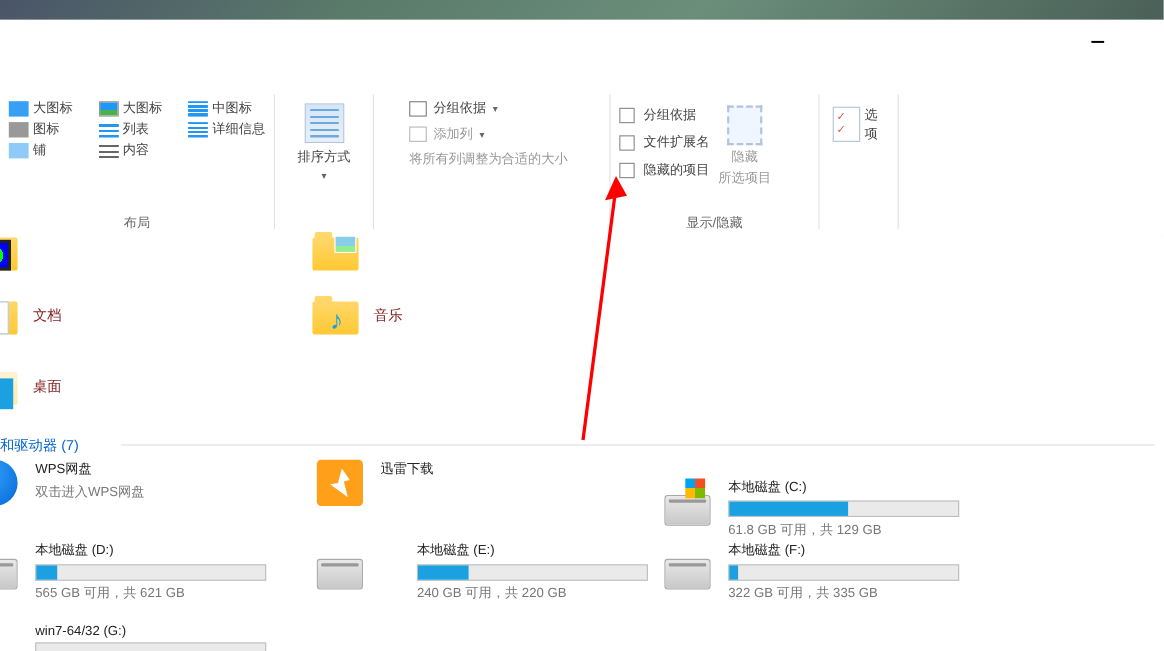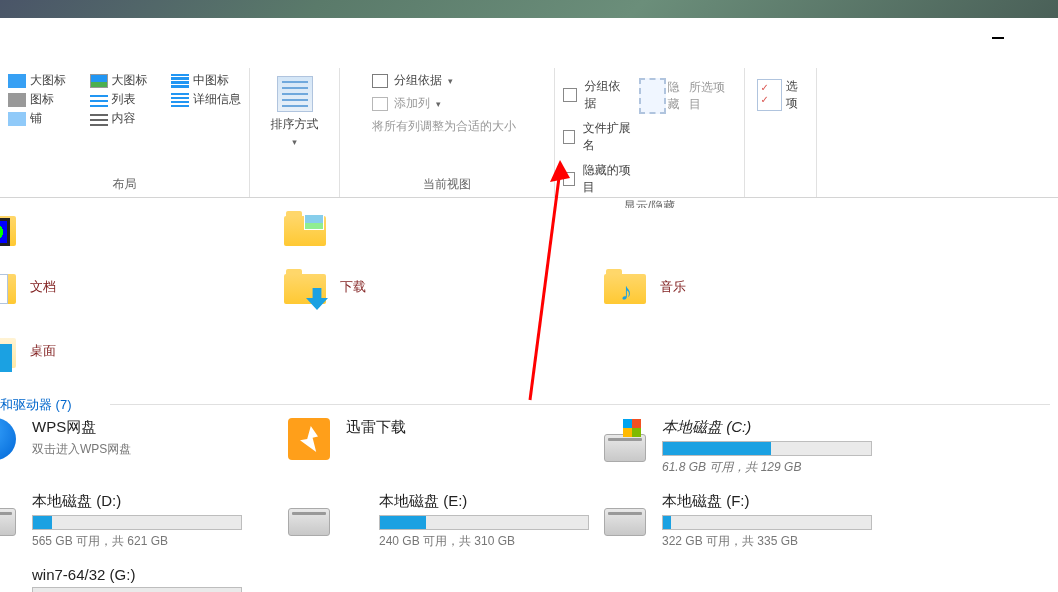--- a/index.html
+++ b/index.html
@@ -4,21 +4,21 @@
 <style>
 * { margin: 0; padding: 0; box-sizing: border-box; font-family: "Microsoft YaHei", "Segoe UI", sans-serif; }
 body { background: #fff; width: 1058px; height: 592px; overflow: hidden; position: relative; font-size: 13px; }
 
 
 .titlebar-edge { position: absolute; top: 0; left: 0; right: 0; height: 18px; background: linear-gradient(135deg, #4a5568 0%, #5a7a6a 30%, #6b8e7a 60%, #4a6058 100%); }
 .titlebar { position: absolute; top: 18px; left: 0; right: 0; height: 60px; background: #fff; }
 .min-btn { position: absolute; top: 24px; right: 40px; width: 40px; height: 28px; display: flex; align-items: center; justify-content: center; color: #000; }
 
 
-.ribbon { position: absolute; top: 68px; left: 0; right: 0; height: 130px; background: #fff; border-bottom: 1px solid #d4d4d4; display: flex; }
+.ribbon { position: absolute; top: 86px; left: 0; right: 0; height: 130px; background: #fff; border-bottom: 1px solid #d4d4d4; display: flex; }
 .ribbon-group { border-right: 1px solid #e1e1e1; height: 100%; display: flex; flex-direction: column; }
 .ribbon-group .body { flex: 1; display: flex; align-items: flex-start; padding: 4px 8px 0 8px; }
 .ribbon-group .label { text-align: center; font-size: 12px; color: #666; padding: 2px 0 4px 0; }
 
 
 .layout-group { width: 250px; }
 .layout-grid { display: grid; grid-template-columns: repeat(3, 1fr); gap: 2px 12px; }
 .layout-item { display: flex; align-items: center; gap: 4px; font-size: 12px; color: #444; white-space: nowrap; }
 .layout-icon { width: 18px; height: 14px; display: inline-block; position: relative; }
 .icon-xl { background: #2196f3; opacity: 0.9; }
@@ -42,21 +42,21 @@
 .view-col { display: flex; flex-direction: column; gap: 6px; font-size: 12px; color: #999; margin-left: 24px; }
 .view-item { display: flex; align-items: center; gap: 6px; }
 .view-item.enabled { color: #444; }
 .mini-icon { width: 16px; height: 14px; display: inline-block; border: 1px solid currentColor; opacity: 0.7; }
 
 
 .showhide-group { width: 190px; }
 .checkbox-list { display: flex; flex-direction: column; gap: 8px; padding-top: 6px; }
 .cb-item { display: flex; align-items: center; gap: 8px; font-size: 12px; color: #444; }
 .cb-box { width: 14px; height: 14px; border: 1px solid #888; background: #fff; }
-.hide-btn { display: flex; align-items: center; gap: 2px; padding: 6px 8px 0 8px; font-size: 12px; color: #999; }
+.hide-btn { display: flex; flex-direction: column; align-items: center; gap: 2px; padding: 6px 8px 0 8px; font-size: 12px; color: #999; }
 .hide-icon { width: 32px; height: 36px; border: 2px dashed #b0c4de; background: #f0f6ff; }
 
 
 .options-group { width: 72px; }
 .opt-btn { display: flex; align-items: center; gap: 4px; padding: 6px; font-size: 12px; color: #444; }
 .opt-icon { width: 32px; height: 32px; border: 1px solid #b0c4de; background: #fff; position: relative; }
 .opt-icon::before { content: '✓'; position: absolute; top: 2px; left: 3px; color: #d9534f; font-size: 10px; }
 .opt-icon::after { content: '✓'; position: absolute; top: 14px; left: 3px; color: #d9534f; font-size: 10px; }
 
 
@@ -69,21 +69,21 @@
 .folder-label { font-size: 13px; color: #7f1d1d; }
 
 
 .section-header { position: absolute; top: 182px; left: 0; font-size: 13px; color: #0066cc; padding: 6px 0; }
 
 
 .devices { position: absolute; top: 210px; left: 0; right: 0; }
 .device-row { position: absolute; display: flex; align-items: flex-start; gap: 14px; width: 320px; }
 .device-icon { width: 44px; height: 44px; position: relative; flex-shrink: 0; }
 .device-info { flex: 1; }
-.device-name { font-size: 15px; color: #222; margin-bottom: 4px; }
+.device-name { font-size: 12px; color: #222; margin-bottom: 4px; }
 .device-sub { font-size: 12px; color: #777; }
 .capacity-bar { width: 210px; height: 15px; border: 1px solid #bdbdbd; background: #eaeaea; margin: 3px 0; position: relative; }
 .capacity-fill { position: absolute; left: 0; top: 0; bottom: 0; background: #1ba1e2; }
 
 
 .disk { width: 42px; height: 28px; background: linear-gradient(#e8e8e8, #c8c8c8); border-radius: 3px; border: 1px solid #aaa; position: absolute; bottom: 0; }
 .disk::after { content: ''; position: absolute; top: 3px; left: 3px; right: 3px; height: 3px; background: #999; border-radius: 1px; }
 .win-disk::before { content: ''; position: absolute; top: -16px; right: 4px; width: 18px; height: 18px; background: conic-gradient(#f25022 0 25%, #7fba00 25% 50%, #ffb900 50% 75%, #00a4ef 75% 100%); }
 
 
@@ -180,21 +180,20 @@
         <div class="view-item">
             <span class="mini-icon"></span>
             <span>添加列</span> 
             <span class="caret">▾</span>
           </div>
         <div class="view-item">
             <span>将所有列调整为合适的大小</span>
           </div>
       </div>
     </div>
-    <div class="label">当前视图</div>
   </div>
 
   <div class="ribbon-group showhide-group">
     <div class="body">
       <div class="checkbox-list">
         <div class="cb-item">
             <span class="cb-box"></span>
             <span>分组依据</span>
           </div>
         <div class="cb-item">
@@ -246,28 +245,20 @@
   </div>
 
   <div class="folders-row" style="top:58px; left:-26px;">
     <div class="folder-item" style="width:310px;">
       <div class="folder-icon">
           <div class="folder-base"></div>
           <div class="doc-overlay"></div>
         </div>
       <span class="folder-label">文档</span>
     </div>
-    <div class="folder-item" style="width:320px;">
-      <div class="folder-icon">
-          <div class="folder-tab"></div>
-          <div class="folder-base"></div>
-          <div class="dl-arrow"></div>
-        </div>
-      <span class="folder-label">下载</span>
-    </div>
     <div class="folder-item">
       <div class="folder-icon">
           <div class="folder-tab"></div>
           <div class="folder-base"></div>
           <div class="music-note">♪</div>
         </div>
       <span class="folder-label">音乐</span>
     </div>
   </div>
 
@@ -298,21 +289,21 @@
       </div>
     </div>
     <div class="device-row" style="top:0; left:288px;">
       <div class="device-icon">
           <div class="xunlei-icon"></div>
         </div>
       <div class="device-info">
         <div class="device-name">迅雷下载</div>
       </div>
     </div>
-    <div class="device-row" style="top:0; left:604px;font-style:italic;">
+    <div class="device-row" style="top:16px; left:604px;">
       <div class="device-icon">
           <div class="disk win-disk"></div>
         </div>
       <div class="device-info">
         <div class="device-name">本地磁盘 (C:)</div>
         <div class="capacity-bar">
             <div class="capacity-fill" style="width:52%"></div>
           </div>
         <div class="device-sub">61.8 GB 可用，共 129 GB</div>
       </div>
@@ -332,21 +323,21 @@
     </div>
     <div class="device-row" style="top:74px; left:288px;gap:47px;">
       <div class="device-icon">
           <div class="disk"></div>
         </div>
       <div class="device-info">
         <div class="device-name">本地磁盘 (E:)</div>
         <div class="capacity-bar">
             <div class="capacity-fill" style="width:22%"></div>
           </div>
-        <div class="device-sub">240 GB 可用，共 310 GB</div>
+        <div class="device-sub">240 GB 可用，共 220 GB</div>
       </div>
     </div>
     <div class="device-row" style="top:74px; left:604px;">
       <div class="device-icon">
           <div class="disk"></div>
         </div>
       <div class="device-info">
         <div class="device-name">本地磁盘 (F:)</div>
         <div class="capacity-bar">
             <div class="capacity-fill" style="width:4%"></div>

